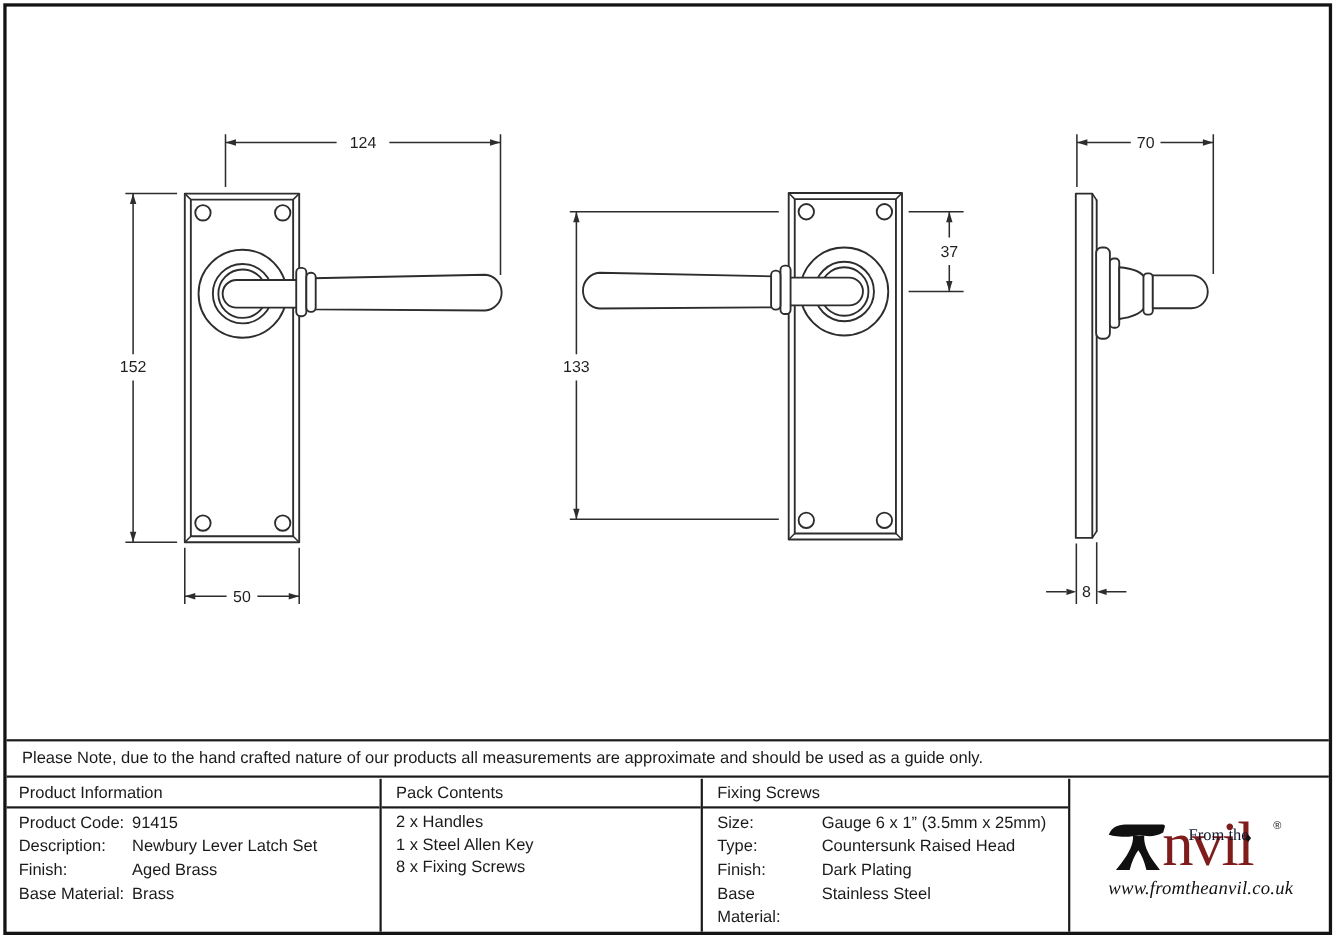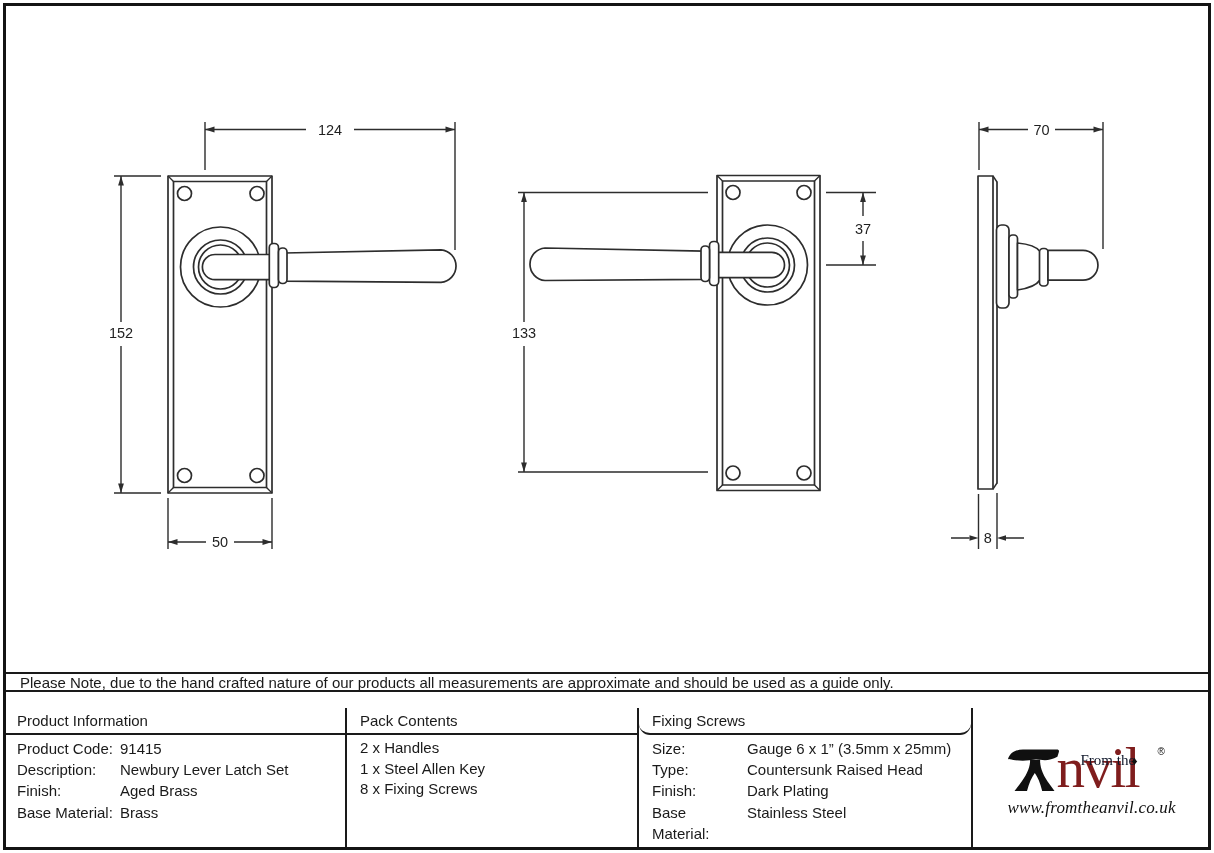--- a/index.html
+++ b/index.html
@@ -6,31 +6,31 @@
   .page{position:relative;width:1214px;height:853px;background:#fff;
         font-family:"Liberation Sans",sans-serif;color:#1a1a1a;overflow:hidden;}
   .sheet-border{position:absolute;inset:3px;border:3px solid #141414;pointer-events:none;}
   svg text{font-family:"Liberation Sans",sans-serif;}
   .dim-text{font-size:14.5px;fill:#1f1f1f;}
   .stroke{stroke:#2d2d2d;stroke-width:1.7;fill:none;stroke-linecap:round;stroke-linejoin:round;}
   .thin{stroke:#2d2d2d;stroke-width:1.4;fill:none;}
   .whitefill{fill:#ffffff;}
   .arrow{fill:#2d2d2d;stroke:none;}
 
-  .note-row{position:absolute;left:6px;right:6px;top:672px;height:20px;box-sizing:border-box;
+  .note-row{position:absolute;left:6px;right:6px;top:672px;height:35px;box-sizing:border-box;
             border-top:2px solid #1a1a1a;border-bottom:2px solid #1a1a1a;
             display:flex;align-items:center;padding-left:14px;font-size:15px;}
   .info-table{position:absolute;left:6px;right:6px;top:708px;bottom:6px;display:flex;font-size:15px;}
   .col{box-sizing:border-box;height:100%;}
   .col-border{border-right:2px solid #1a1a1a;}
   .cell-header{box-sizing:border-box;height:27px;border-bottom:2px solid #1a1a1a;
                display:flex;align-items:center;}
   .col1{width:341px;} .col1 .cell-header,.col1 .cell-body{padding-left:11px;}
   .col2{width:292px;} .col2 .cell-header,.col2 .cell-body{padding-left:13px;}
-  .col3{width:334px;} .col3 .cell-header,.col3 .cell-body{padding-left:13px;border-radius:11px;}
+  .col3{width:334px;} .col3 .cell-header,.col3 .cell-body{padding-left:13px;}
   .col4{flex:1;display:flex;align-items:center;justify-content:center;}
   .cell-body{padding-top:3px;}
   .kv-row{display:flex;line-height:21.2px;}
   .kv-label{width:103px;flex:none;}
   .col3 .kv-label{width:95px;}
   .pc-item{line-height:20.6px;}
 
   .brand{position:relative;width:172px;height:72px;margin-top:8px;}
   .brand-glyph{position:absolute;left:0;top:0;}
   .brand-name{position:absolute;left:52px;top:-7px;font-family:"Liberation Serif",serif;

